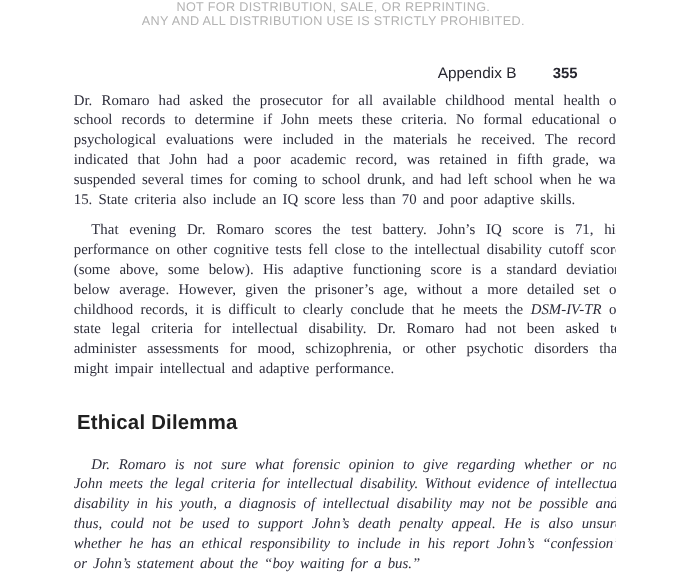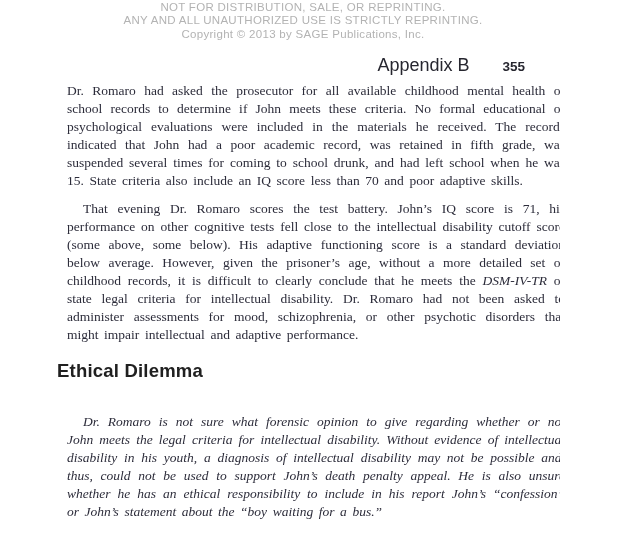--- a/index.html
+++ b/index.html
@@ -30,59 +30,58 @@
   .running-head {
     position: absolute;
     top: 35px;
     right: 35px;
     display: flex;
     align-items: baseline;
     gap: 33px;
     font-family: "Liberation Sans", sans-serif;
     color: #26262f;
   }
-  .rh-section { font-size: 18px; }
+  .rh-section { font-size: 14px; }
   .rh-page { font-size: 13.5px; font-weight: bold; margin-top: 24px; }
   .body-copy {
     position: absolute;
     left: 57px;
     width: 518px;
     font-family: "Liberation Serif", serif;
     font-size: 13.5px;
     line-height: 18px;
     color: #2c2c3a;
     text-align: justify;
     word-spacing: 2.2px;
   }
   .block-1 { top: 72px; }
   .block-2 { top: 403px; font-style: italic; }
   .body-copy p { margin: 10px; padding: 0; }
   .para-indent { text-indent: 16px; }
   .section-heading {
     position: absolute;
     left: 57px;
     top: 361px;
-    margin: 0;
+    margin: 13px;
     font-family: "Liberation Sans", sans-serif;
     font-weight: bold;
     font-size: 18.5px;
     line-height: 20px;
     color: #202020;
     letter-spacing: 0.2px;
   }
 </style>
 </head>
 <body>
 
 <div class="page">
 
   <div class="watermark">
     <div>NOT FOR DISTRIBUTION, SALE, OR REPRINTING.</div>
-    <div>ANY AND ALL UNAUTHORIZED USE IS STRICTLY REPRINTING.</div>
-    <div>Copyright © 2013 by SAGE Publications, Inc.</div>
+    <div>ANY AND ALL DISTRIBUTION USE IS STRICTLY PROHIBITED.</div>
   </div>
 
   <div class="running-head">
     <span class="rh-section">Appendix B</span>
     <span class="rh-page">355</span>
   </div>
 
   <div class="body-copy block-1">
     <p>Dr. Romaro had asked the prosecutor for all available childhood mental health or school records to determine if John meets these criteria. No formal educational or psychological evaluations were included in the materials he received. The records indicated that John had a poor academic record, was retained in fifth grade, was suspended several times for coming to school drunk, and had left school when he was 15. State criteria also include an IQ score less than 70 and poor adaptive skills.</p>
     <p class="para-indent"><span>That evening Dr. Romaro scores the test battery. John’s IQ score is 71, his performance on other cognitive tests fell close to the intellectual disability cutoff score (some above, some below). His adaptive functioning score is a standard deviation below average. However, given the prisoner’s age, without a more detailed set of childhood records, it is difficult to clearly conclude that he meets the </span><i>DSM-IV-TR</i><span> or state legal criteria for intellectual disability. Dr. Romaro had not been asked to administer assessments for mood, schizophrenia, or other psychotic disorders that might impair intellectual and adaptive performance.</span></p>

